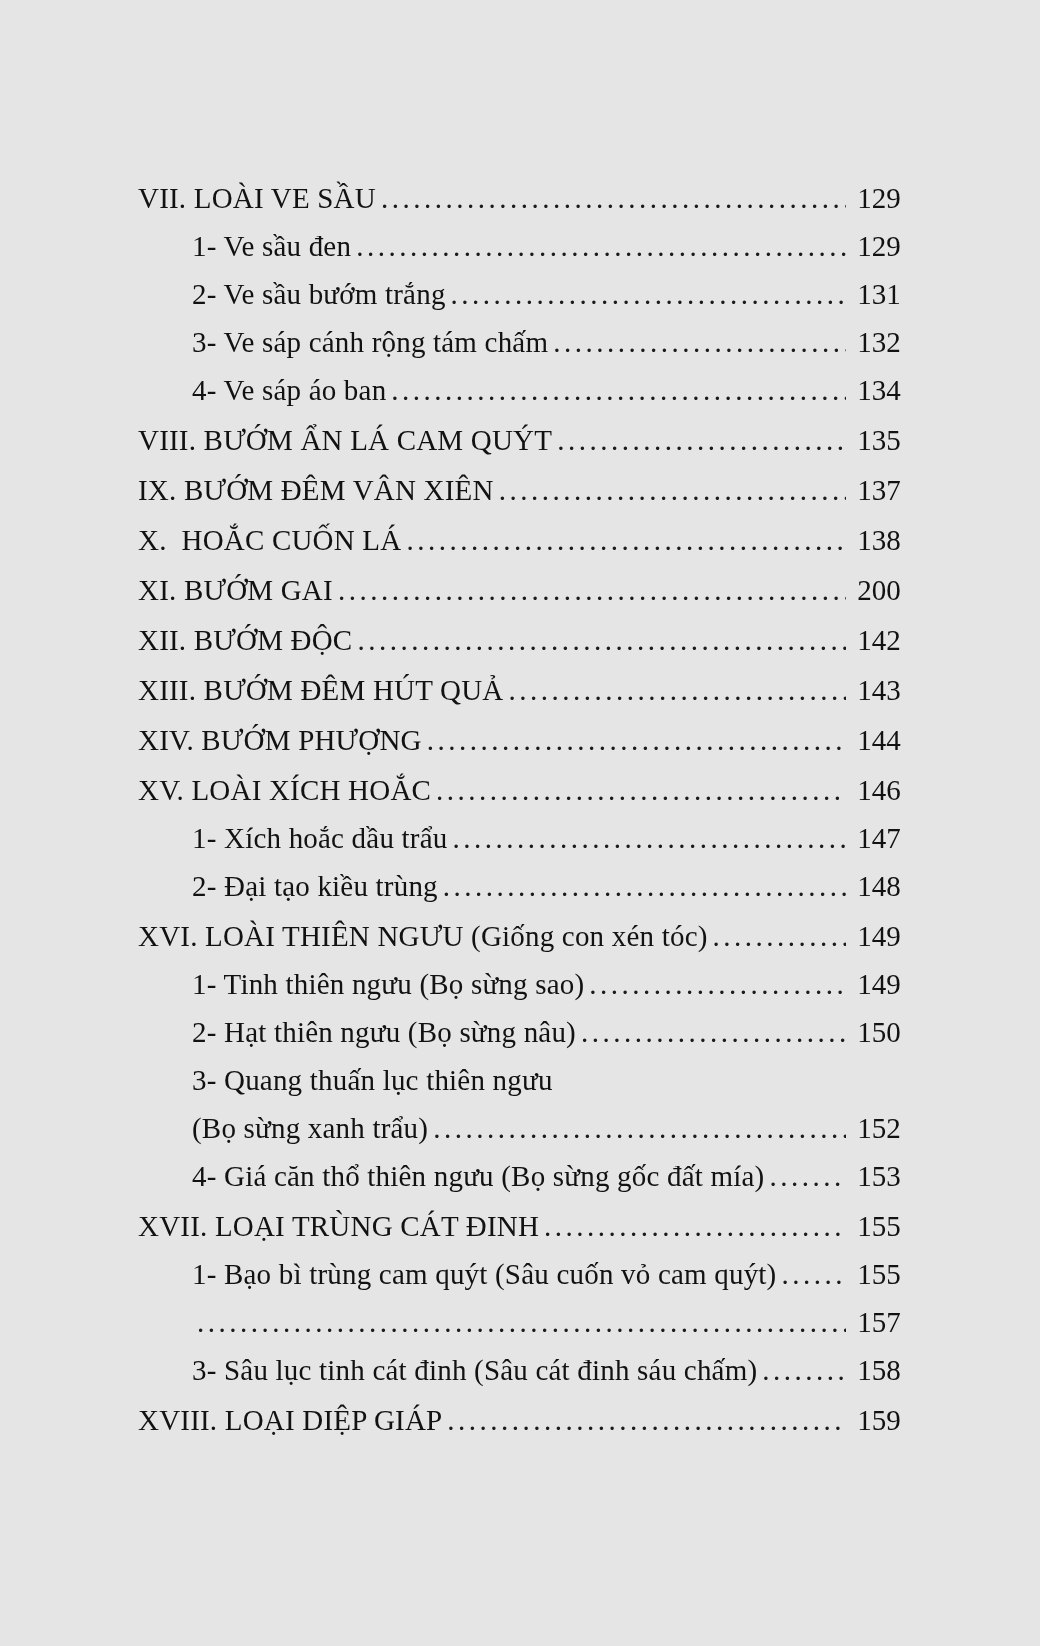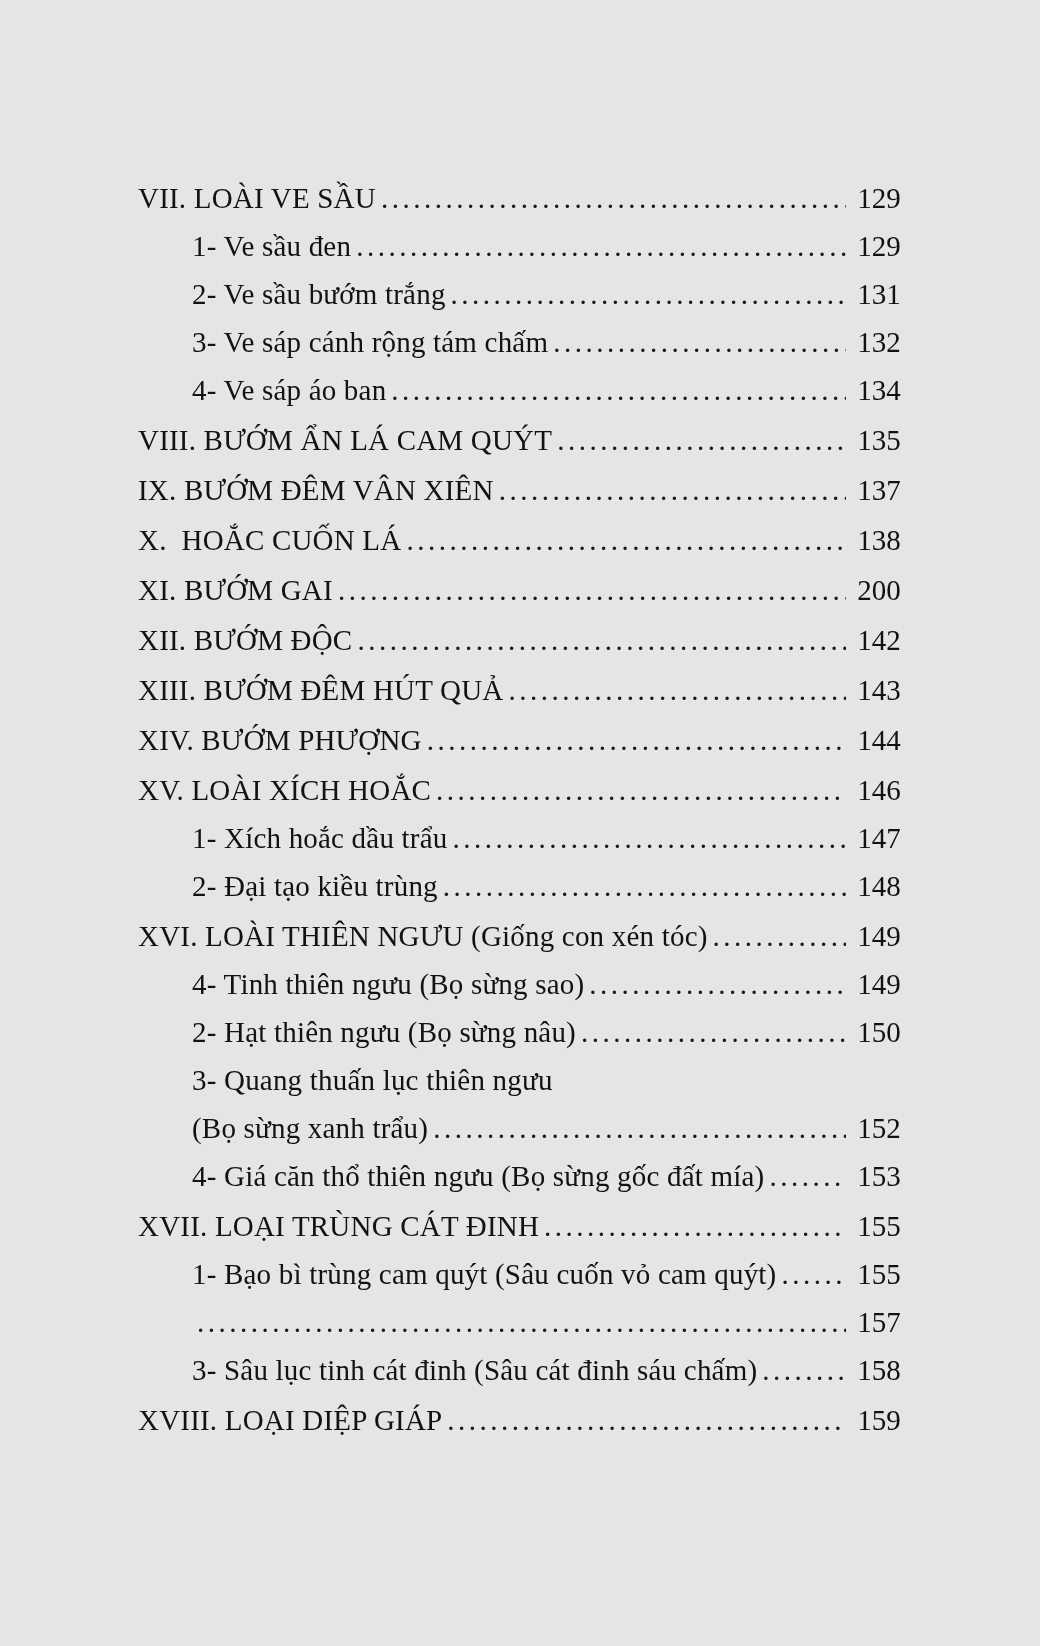--- a/index.html
+++ b/index.html
@@ -146,21 +146,21 @@
         <span class="entry-label">2- Đại tạo kiều trùng</span>
         <span class="dots">................................................................................................................................................................................................................................................</span>
         <span class="page-num">148</span>
       </div>
       <div class="row level-0">
         <span class="entry-label">XVI. LOÀI THIÊN NGƯU (Giống con xén tóc)</span>
         <span class="dots">................................................................................................................................................................................................................................................</span>
         <span class="page-num">149</span>
       </div>
       <div class="row level-1">
-        <span class="entry-label">4- Tinh thiên ngưu (Bọ sừng sao)</span>
+        <span class="entry-label">1- Tinh thiên ngưu (Bọ sừng sao)</span>
         <span class="dots">................................................................................................................................................................................................................................................</span>
         <span class="page-num">149</span>
       </div>
       <div class="row level-1">
         <span class="entry-label">2- Hạt thiên ngưu (Bọ sừng nâu)</span>
         <span class="dots">................................................................................................................................................................................................................................................</span>
         <span class="page-num">150</span>
       </div>
       <div class="row level-1 no-page">
         <span class="entry-label">3- Quang thuấn lục thiên ngưu</span>

